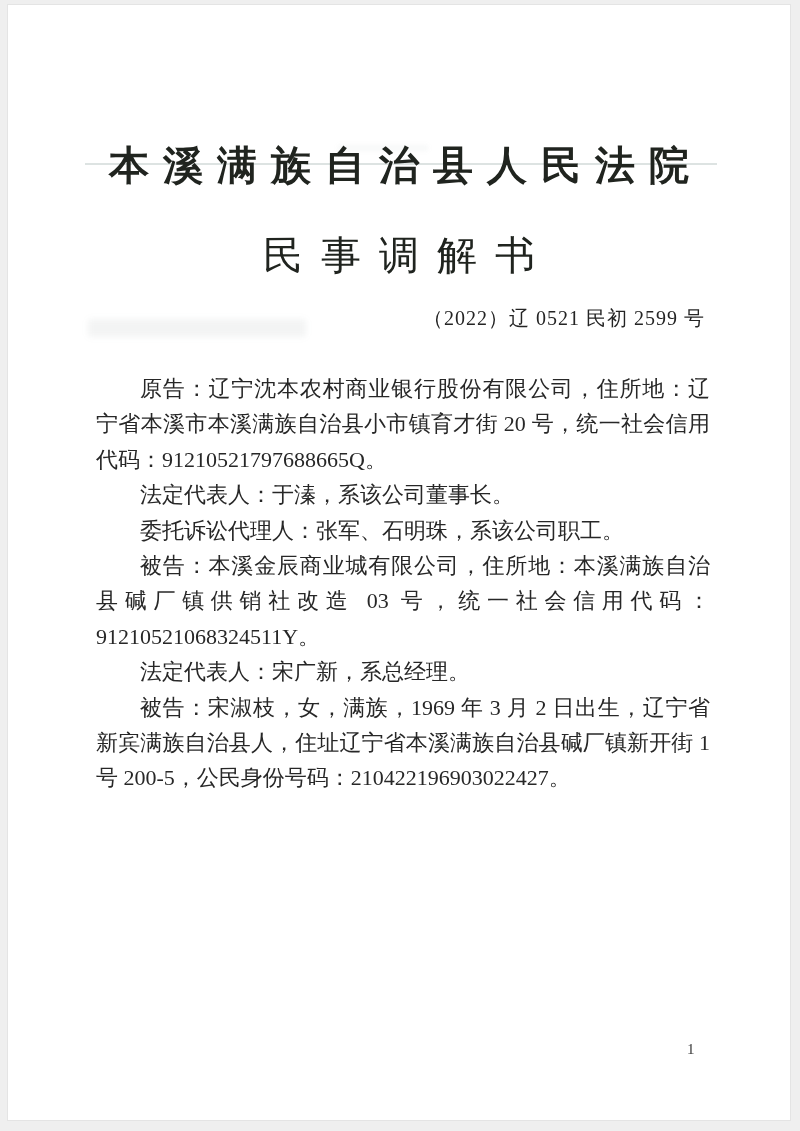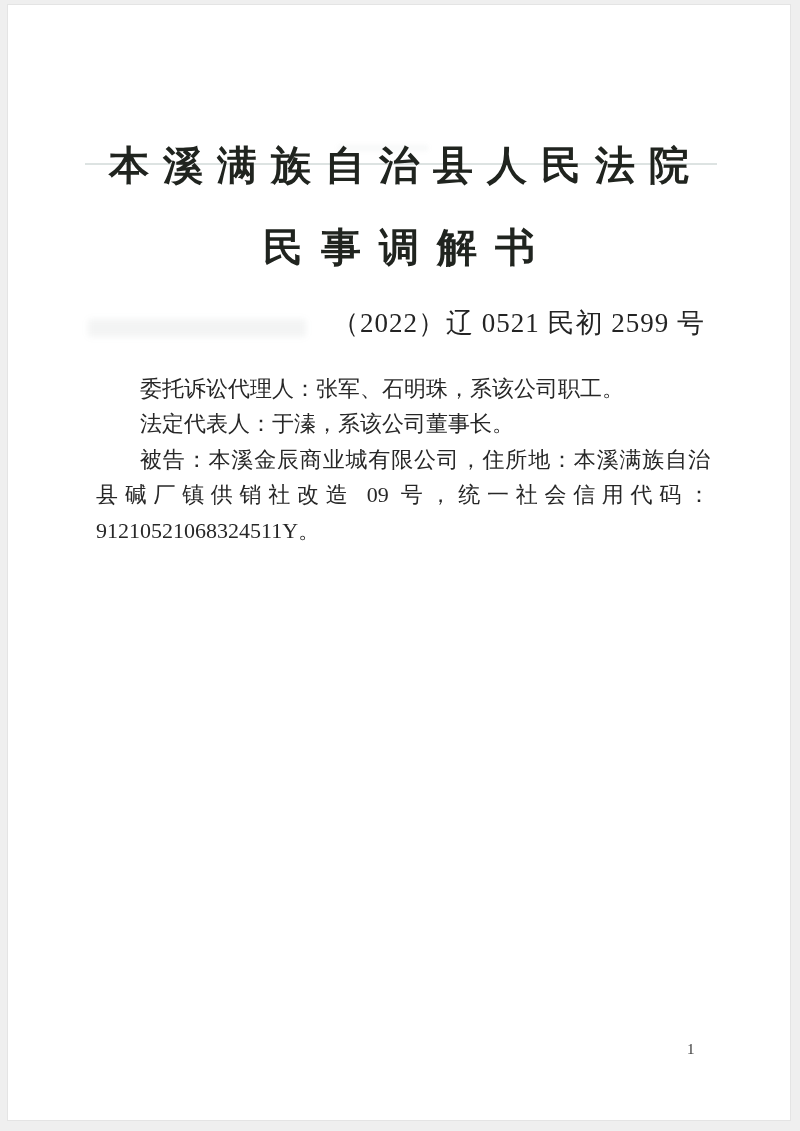--- a/index.html
+++ b/index.html
@@ -37,33 +37,33 @@
     font-weight: bold;
     letter-spacing: 14px;
     text-indent: 14px;
     color: #20241f;
   }
   .doc-type {
     position: absolute;
     left: 0;
     right: 0;
     top: 207px;
-    margin: 8px;
+    margin: 16px;
     text-align: center;
     font-size: 40px;
-    font-weight: bold;
+    font-weight: normal;
     letter-spacing: 18px;
     text-indent: 18px;
     color: #20241f;
   }
   .case-number {
     position: absolute;
     top: 300px;
     right: 85px;
-    font-size: 27px;
+    font-size: 20px;
     letter-spacing: 1px;
     color: #242424;
   }
   .doc-body {
     position: absolute;
     left: 88px;
     top: 366px;
     width: 614px;
     font-size: 22px;
     line-height: 35.4px;
@@ -119,20 +119,23 @@
     <div class="artifact scan-smudge-left"></div>
     <div class="artifact scan-smudge-mid"></div>
 
     <h1 class="court-name">本溪满族自治县人民法院</h1>
 
     <h2 class="doc-type">民事调解书</h2>
 
     <div class="case-number">（2022）辽 0521 民初 2599 号</div>
 
     <div class="doc-body">
+        <p>原告：辽宁沈本农村商业银行股份有限公司，住所地：辽宁省本溪市本溪满族自治县小市镇育才街 20 号，统一社会信用代码：91210521797688665Q。</p>
+        <p>法定代表人：于溱，系该公司董事长。</p>
         <p>委托诉讼代理人：张军、石明珠，系该公司职工。</p>
-        <p>法定代表人：于溱，系该公司董事长。</p>
-        <p>被告：本溪金辰商业城有限公司，住所地：本溪满族自治县碱厂镇供销社改造 09 号，统一社会信用代码：91210521068324511Y。</p>
+        <p>被告：本溪金辰商业城有限公司，住所地：本溪满族自治县碱厂镇供销社改造 03 号，统一社会信用代码：91210521068324511Y。</p>
+        <p>法定代表人：宋广新，系总经理。</p>
+        <p>被告：宋淑枝，女，满族，1969 年 3 月 2 日出生，辽宁省新宾满族自治县人，住址辽宁省本溪满族自治县碱厂镇新开街 1 号 200-5，公民身份号码：210422196903022427。</p>
       </div>
 
     <div class="page-number">1</div>
   </div>
 </div>
 
 </body></html>

